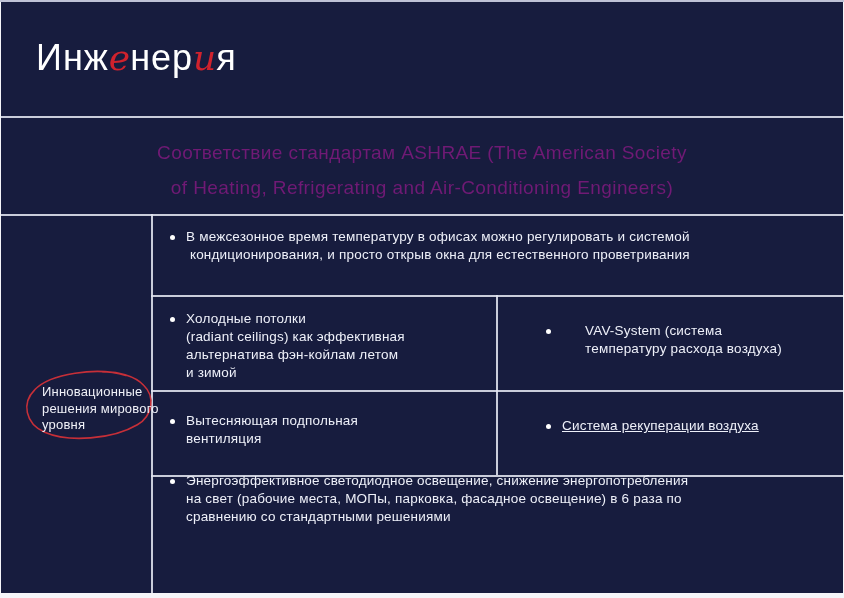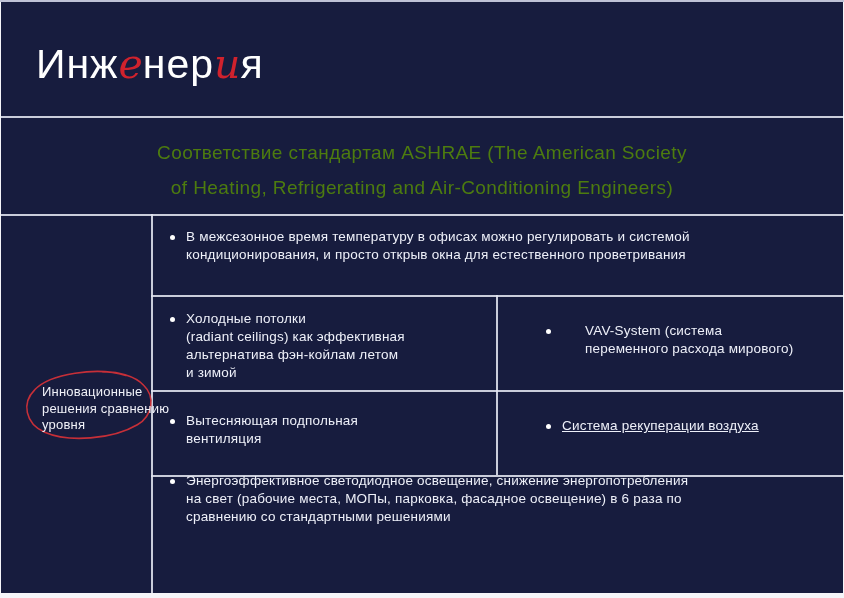--- a/index.html
+++ b/index.html
@@ -28,55 +28,55 @@
   .ln-logo   {left:1px;top:116px;width:842px;}
   .ln-title  {left:1px;top:214px;width:842px;}
   .ln-r1     {left:151px;top:295px;width:692px;}
   .ln-r2     {left:151px;top:390px;width:692px;}
   .ln-r3     {left:151px;top:475px;width:692px;}
   .ln-colsep {left:496px;top:295px;height:180px;}
   .ln-leftcol{left:151px;top:214px;height:379px;}
   
   .logo{
     position:absolute;left:36px;top:28px;
-    font-size:41px;line-height:72px;
+    font-size:36px;line-height:60px;
     color:#ffffff;font-weight:500;letter-spacing:1px;
     white-space:nowrap;
   }
   .logo .script{
     color:#d0222d;
     font-family:"DejaVu Serif", serif;
     font-style:italic;
     font-weight:400;
     letter-spacing:0;
   }
   
   .title{
     position:absolute;left:0;top:135px;width:844px;
     text-align:center;
-    color:#4d7c0f;
+    color:#701a75;
     font-size:19px;line-height:35px;
     letter-spacing:0.4px;
     font-weight:400;
   }
   
   .cell{
     position:absolute;
     display:flex;
     color:#eef0f9;
     font-size:13.5px;line-height:18px;
     letter-spacing:0.2px;
   }
   .dot{
     flex:0 0 auto;
     width:5px;height:5px;border-radius:50%;
     background:#ffffff;
     margin:6.5px 11px 0 0;
   }
-  .cell-interseason {left:170px;top:228px;}
+  .cell-interseason {left:170px;top:228px;text-align:right;}
   .cell-radiant     {left:170px;top:310px;}
   .cell-vav         {left:546px;top:322px;gap:23px;}
   .cell-displacement{left:170px;top:412px;}
   .cell-recovery    {left:546px;top:417px;text-decoration:underline;}
   .cell-led         {left:170px;top:472px;}
   
   .side-label{
     position:absolute;left:42px;top:384px;
     color:#f0f1f8;
     font-size:13px;line-height:16.5px;
@@ -110,21 +110,21 @@
   <div class="title">
     <div>Соответствие стандартам ASHRAE (The American Society</div>
     <div>of Heating, Refrigerating and Air-Conditioning Engineers)</div>
   </div>
 
   <svg class="ellipse-svg" viewBox="0 0 136 76">
     <path d="M 106 9 C 78 -2 30 2 14 17 C 0 29 2 50 21 60 C 44 72 88 72 114 59 C 130 51 134 32 123 20 C 115 10 97 4 83 4" fill="none" stroke="#c62f38" stroke-width="1.6" stroke-linecap="round"></path>
   </svg>
   <div class="side-label">
     <div>Инновационные</div>
-    <div>решения сравнению</div>
+    <div>решения мирового</div>
     <div>уровня</div>
   </div>
 
   <div class="cell cell-interseason">
     <span class="dot"></span>
     <div>
       <div>В межсезонное время температуру в офисах можно регулировать и системой</div>
       <div>кондиционирования, и просто открыв окна для естественного проветривания</div>
     </div>
   </div>
@@ -136,21 +136,21 @@
       <div>(radiant ceilings) как эффективная</div>
       <div>альтернатива фэн-койлам летом</div>
       <div>и зимой</div>
     </div>
   </div>
 
   <div class="cell cell-vav">
     <span class="dot"></span>
     <div>
       <div>VAV-System (система</div>
-      <div>переменного расхода мирового)</div>
+      <div>температуру расхода воздуха)</div>
     </div>
   </div>
 
   <div class="cell cell-displacement">
     <span class="dot"></span>
     <div>
       <div>Вытесняющая подпольная</div>
       <div>вентиляция</div>
     </div>
   </div>

